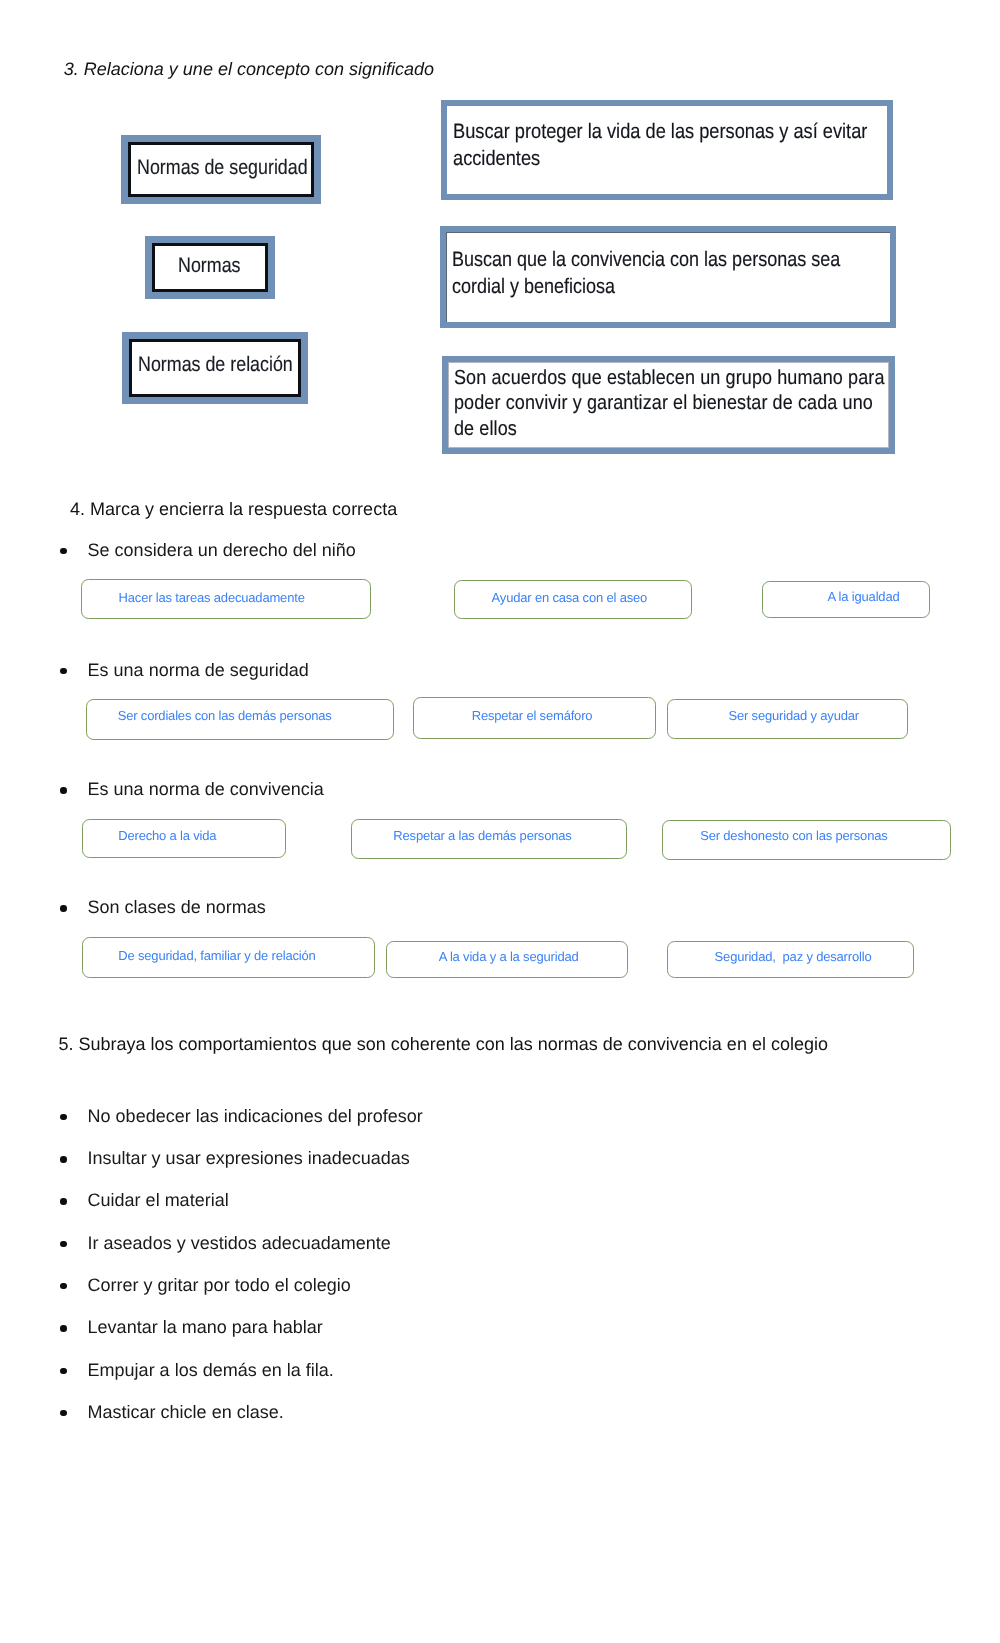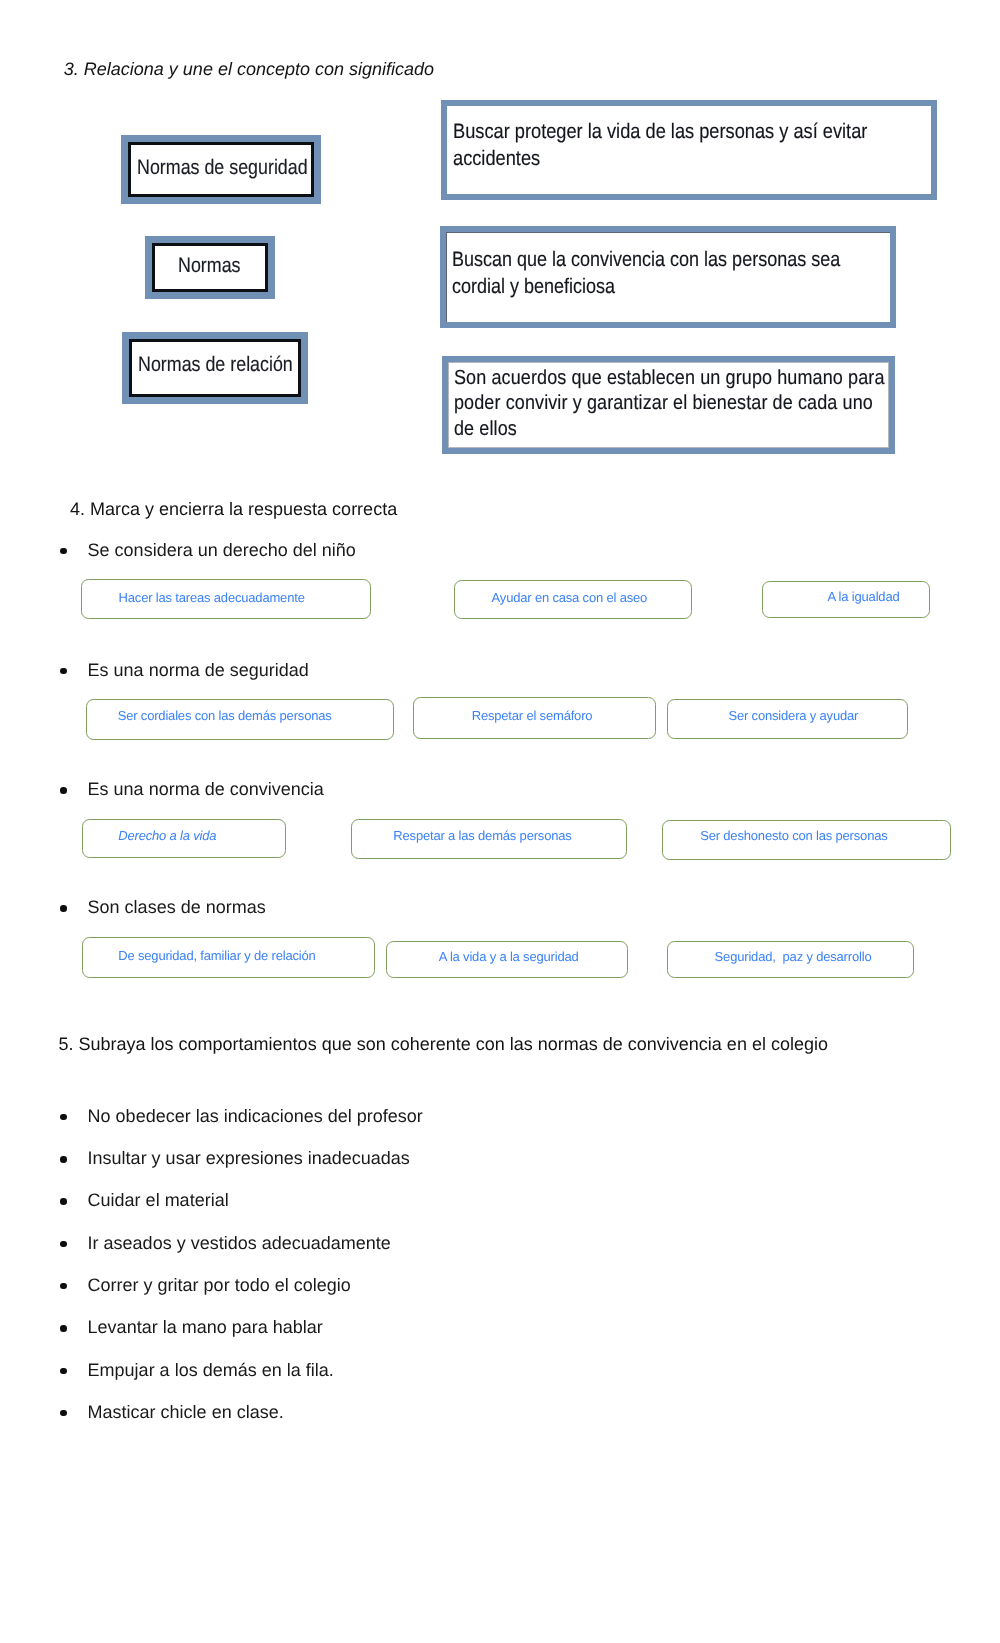--- a/index.html
+++ b/index.html
@@ -130,21 +130,21 @@
     <span class="cond" style="left:22.7px; top:8.8px;">Normas</span>
   </div>
 </div>
 
 <div class="abs concept-box" style="left:122px; top:332px; width:186px; height:72px;text-decoration:underline;">
   <div class="concept-inner">
     <span class="cond" style="left:6px; top:12px;">Normas de relación</span>
   </div>
 </div>
 
-<div class="abs def-box" style="left:441px; top:100px; width:496px; height:100px;">
+<div class="abs def-box" style="left:441px; top:100px; width:452px; height:100px;">
   <div class="def-inner">
     <div class="def-text" style="left:6px; top:12px;">Buscar proteger la vida de las personas y así evitar
 accidentes</div>
   </div>
 </div>
 
 <div class="abs def-box" style="left:440px; top:226px; width:456px; height:102px;">
   <div class="def-inner" style="box-shadow: inset 1px 1px 0 0 #5a6475;">
     <div class="def-text" style="left:6px; top:14px; transform:scaleX(0.857);">Buscan que la convivencia con las personas sea
 cordial y beneficiosa</div>
@@ -175,26 +175,26 @@
 
 <div class="abs bullet-dot" style="left:60.0px; top:667.50px;"></div>
 <div class="abs bullet-text" style="left:87.6px; top:660.69px;">Es una norma de seguridad</div>
 <div class="abs opt" style="left:85.50px; top:699.30px; width:308.60px; height:40.50px;">
   <span class="opt-label" style="left:0.20px; top:6.60px;">Ser cordiales con las demás personas</span>
 </div>
 <div class="abs opt" style="left:412.90px; top:697.30px; width:242.80px; height:41.90px;">
   <span class="opt-label" style="left:26.80px; top:8.60px;">Respetar el semáforo</span>
 </div>
 <div class="abs opt" style="left:667.10px; top:699.10px; width:241.00px; height:39.90px;">
-  <span class="opt-label" style="left:29.40px; top:6.80px;">Ser considera y ayudar</span>
+  <span class="opt-label" style="left:29.40px; top:6.80px;">Ser seguridad y ayudar</span>
 </div>
 
 <div class="abs bullet-dot" style="left:60.0px; top:787.40px;"></div>
 <div class="abs bullet-text" style="left:87.6px; top:780.49px;">Es una norma de convivencia</div>
-<div class="abs opt" style="left:81.50px; top:819.30px; width:204px; height:38.90px;font-style:italic;">
+<div class="abs opt" style="left:81.50px; top:819.30px; width:204px; height:38.90px;">
   <span class="opt-label" style="left:4.80px; top:6.90px;">Derecho a la vida</span>
 </div>
 <div class="abs opt" style="left:350.50px; top:818.50px; width:276.60px; height:40.50px;">
   <span class="opt-label" style="left:10.80px; top:7.70px;">Respetar a las demás personas</span>
 </div>
 <div class="abs opt" style="left:661.50px; top:819.50px; width:289.60px; height:40.10px;">
   <span class="opt-label" style="left:6.70px; top:6.70px;">Ser deshonesto con las personas</span>
 </div>
 
 <div class="abs bullet-dot" style="left:60.0px; top:905.20px;"></div>

